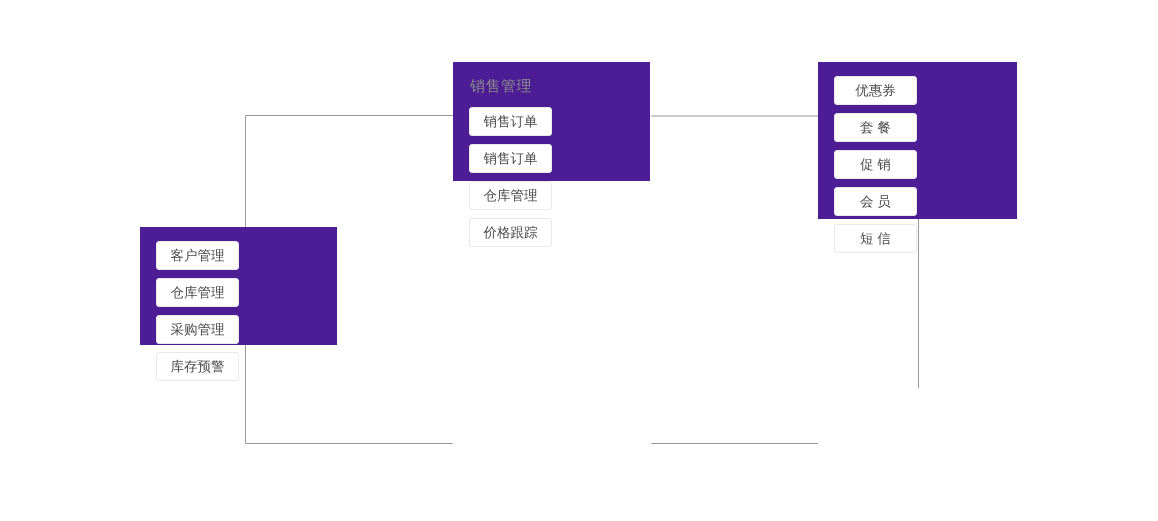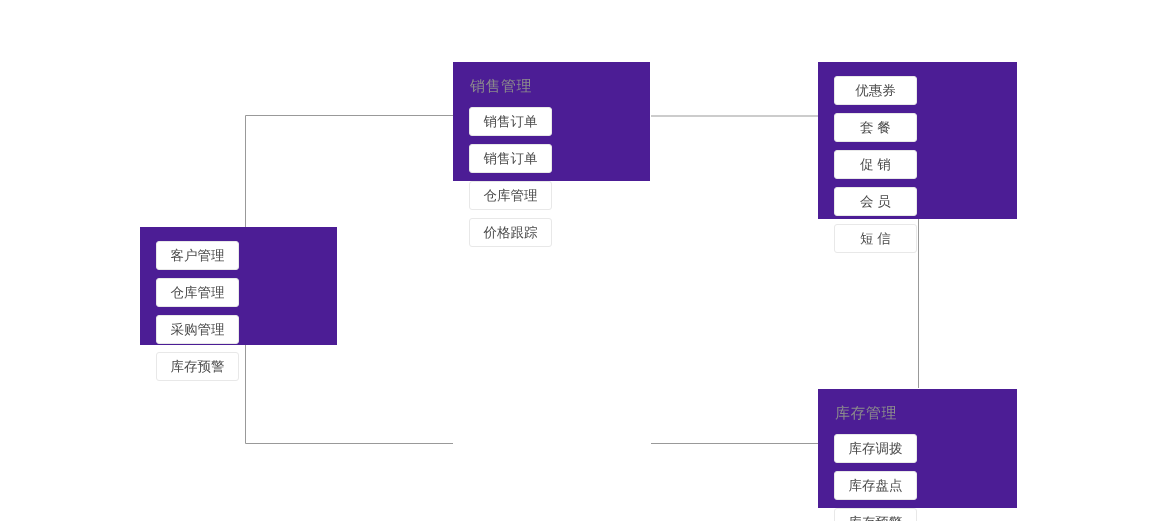--- a/index.html
+++ b/index.html
@@ -106,23 +106,14 @@
   <div class="panel" style="left:140px; top:227px; width:197px; height:118px;">
     <div class="btn-grid">
       <div class="btn">客户管理</div>
       <div class="btn">仓库管理</div>
       <div class="btn">采购管理</div>
       <div class="btn">库存预警</div>
     </div>
   </div>
 
 
-  <div class="panel" style="left:818px; top:389px; width:199px; height:119px;">
-    <div class="panel-title">库存管理</div>
-    <div class="btn-grid">
-      <div class="btn">库存调拨</div>
-      <div class="btn">库存盘点</div>
-      <div class="btn">库存预警</div>
-
-    </div>
-  </div>
 
 </div>
 
 </body></html>

